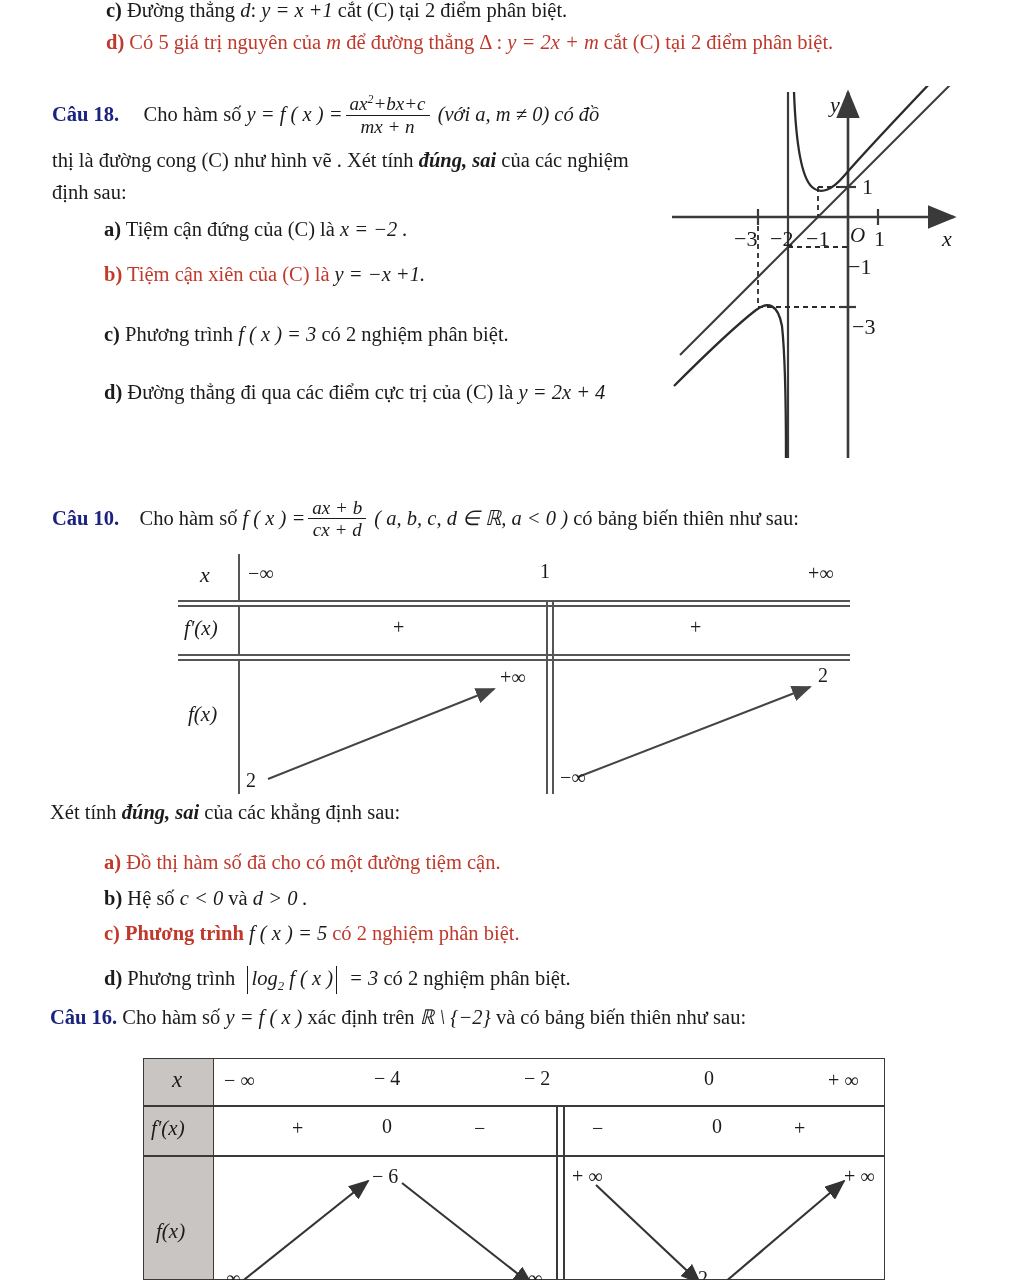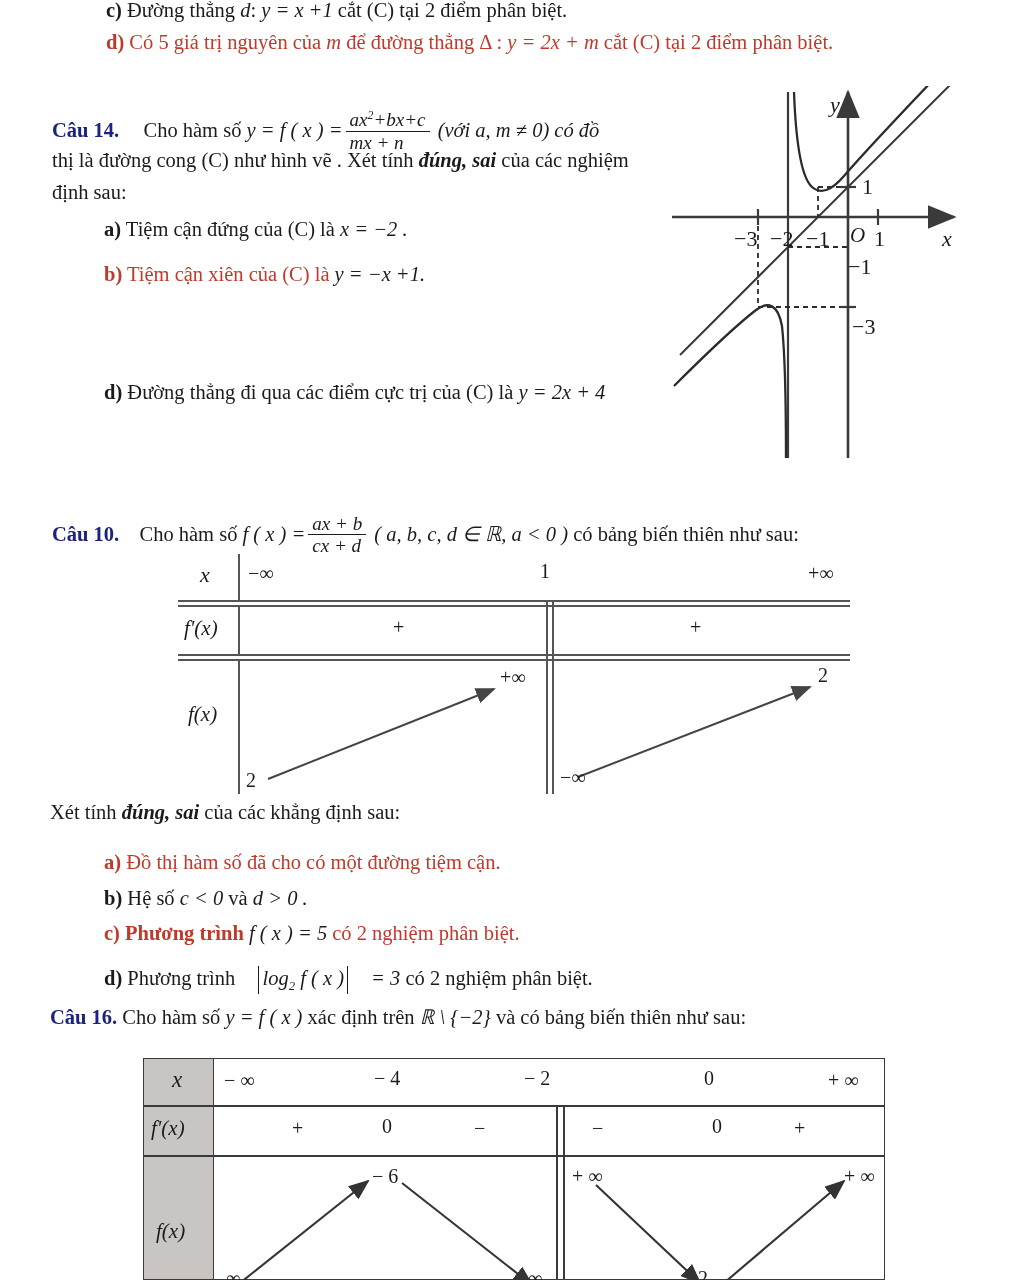--- a/index.html
+++ b/index.html
@@ -18,28 +18,28 @@
   
   .line { position:absolute; white-space:nowrap; font-size:20.5px; line-height:1.2; }
   .red  { color:#c0392b; }
   .navy { color:#1a237e; font-weight:bold; }
   .bi   { font-style:italic; font-weight:bold; }
   .it   { font-style:italic; }
   .b    { font-weight:bold; }
   .mathvar { font-style:italic; font-family:"Liberation Serif", serif; }
 
   
-  .frac { display:inline-block; vertical-align:-0.62em; font-size:0.93em; line-height:1.12; margin:16px 3px; }
+  .frac { display:inline-block; vertical-align:-0.62em; text-align:center; font-size:0.93em; line-height:1.12; margin:0 3px; }
   .frac .num { display:block; padding:0 4px; border-bottom:1.3px solid #1b1b1b; }
   .frac .den { display:block; padding:0 4px; }
   sup.ex { font-size:0.62em; vertical-align:super; }
   sub.sb { font-size:0.62em; vertical-align:sub; }
 
   .absbar { display:inline-block; border-left:1.4px solid #1b1b1b; border-right:1.4px solid #1b1b1b;
-            padding:0 3px; margin:0 18px; }
+            padding:0 3px; margin:0 7px; }
 
   
   #graph-fig { position:absolute; left:672px; top:86px; width:290px; height:375px; }
 
   
   #vt1 { position:absolute; left:178px; top:554px; width:672px; height:240px; }
   #vt1 .cell { position:absolute; font-size:20px; }
   #vt1 .rowline { position:absolute; background:#555; height:1.6px; left:0; width:672px; }
   #vt1 .vmain { position:absolute; background:#555; width:1.6px; left:60px; }
   #vt1 .vdbl  { position:absolute; background:#555; width:1.6px; }
@@ -73,21 +73,21 @@
     <span class="b">d)</span>
     <span>Có 5 giá trị nguyên của</span>
     <span class="mathvar">m</span>
     <span>để đường thẳng</span>
     <span>Δ :</span>
     <span class="mathvar">y = 2x + m</span>
     <span>cắt (C) tại 2 điểm phân biệt.</span>
   </div>
 
   <div class="line" style="left:52px; top:93px;">
-    <span class="navy">Câu 14.</span>
+    <span class="navy">Câu 18.</span>
     <span style="display:inline-block;width:14px"></span>
     <span>Cho hàm số</span>
     <span class="mathvar">y = f ( x ) =</span><span class="frac"><span class="num mathvar">ax<sup class="ex">2</sup>+bx+c</span><span class="den mathvar">mx + n</span></span>
     <span class="mathvar">(với  a, m ≠ 0)  có đồ</span>
   </div>
 
   <div class="line" style="left:52px; top:148px;">
     <span>thị là đường cong (C) như hình vẽ . Xét tính</span>
     <span class="bi">đúng, sai</span>
     <span>của các nghiệm</span>
@@ -99,20 +99,26 @@
     <span>Tiệm cận đứng của (C) là</span>
     <span class="mathvar">x = −2 .</span>
   </div>
 
   <div class="line red" style="left:104px; top:262px;">
     <span class="b">b)</span>
     <span>Tiệm cận xiên của (C) là</span>
     <span class="mathvar" style="color:#1b1b1b">y = −x +1.</span>
   </div>
 
+  <div class="line" style="left:104px; top:322px;">
+    <span class="b">c)</span>
+    <span>Phương trình</span>
+    <span class="mathvar">f ( x ) = 3</span>
+    <span>có 2 nghiệm phân biệt.</span>
+  </div>
 
   <div class="line" style="left:104px; top:380px;">
     <span class="b">d)</span>
     <span>Đường thẳng đi qua các điểm cực trị của (C) là</span>
     <span class="mathvar">y = 2x + 4</span>
   </div>
 
   <div id="graph-fig">
     <svg width="290" height="375" viewBox="0 0 290 375">
       <defs>

